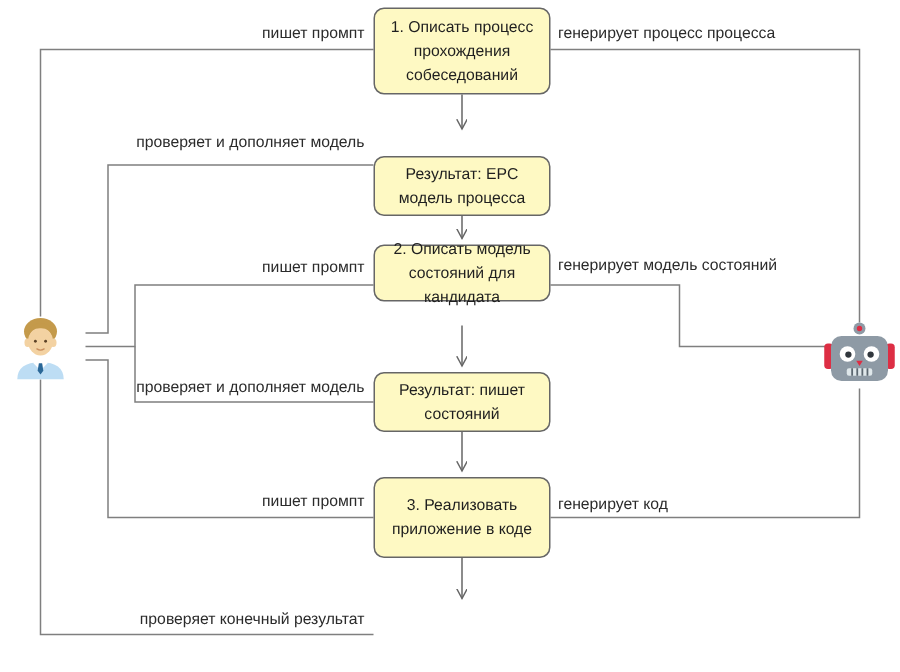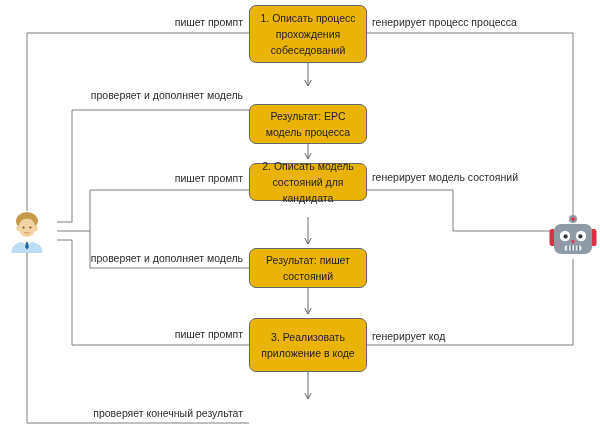--- a/index.html
+++ b/index.html
@@ -3,21 +3,21 @@
 <meta charset="utf-8">
 <style>
   html,body{margin:0;padding:0;background:#fff;}
   .canvas{
     position:relative;width:600px;height:448px;background:#ffffff;overflow:hidden;
     font-family:"Liberation Sans", sans-serif;
   }
   .wires{position:absolute;left:0;top:0;width:600px;height:448px;}
   .box{
     position:absolute;left:249px;width:118px;
-    background:#eab308;border:1px solid #666666;border-radius:7px;
+    background:#fef9c3;border:1px solid #666666;border-radius:7px;
     display:flex;align-items:center;justify-content:center;
     box-sizing:border-box;padding:2px 4px;
   }
   .box span{
     display:block;text-align:center;font-size:10.5px;line-height:16px;color:#1f1f1f;
   }
   .edge-label{
     position:absolute;font-size:10.5px;line-height:13px;color:#2b2b2b;white-space:nowrap;
   }
   .edge-label.left{width:160px;text-align:right;}

